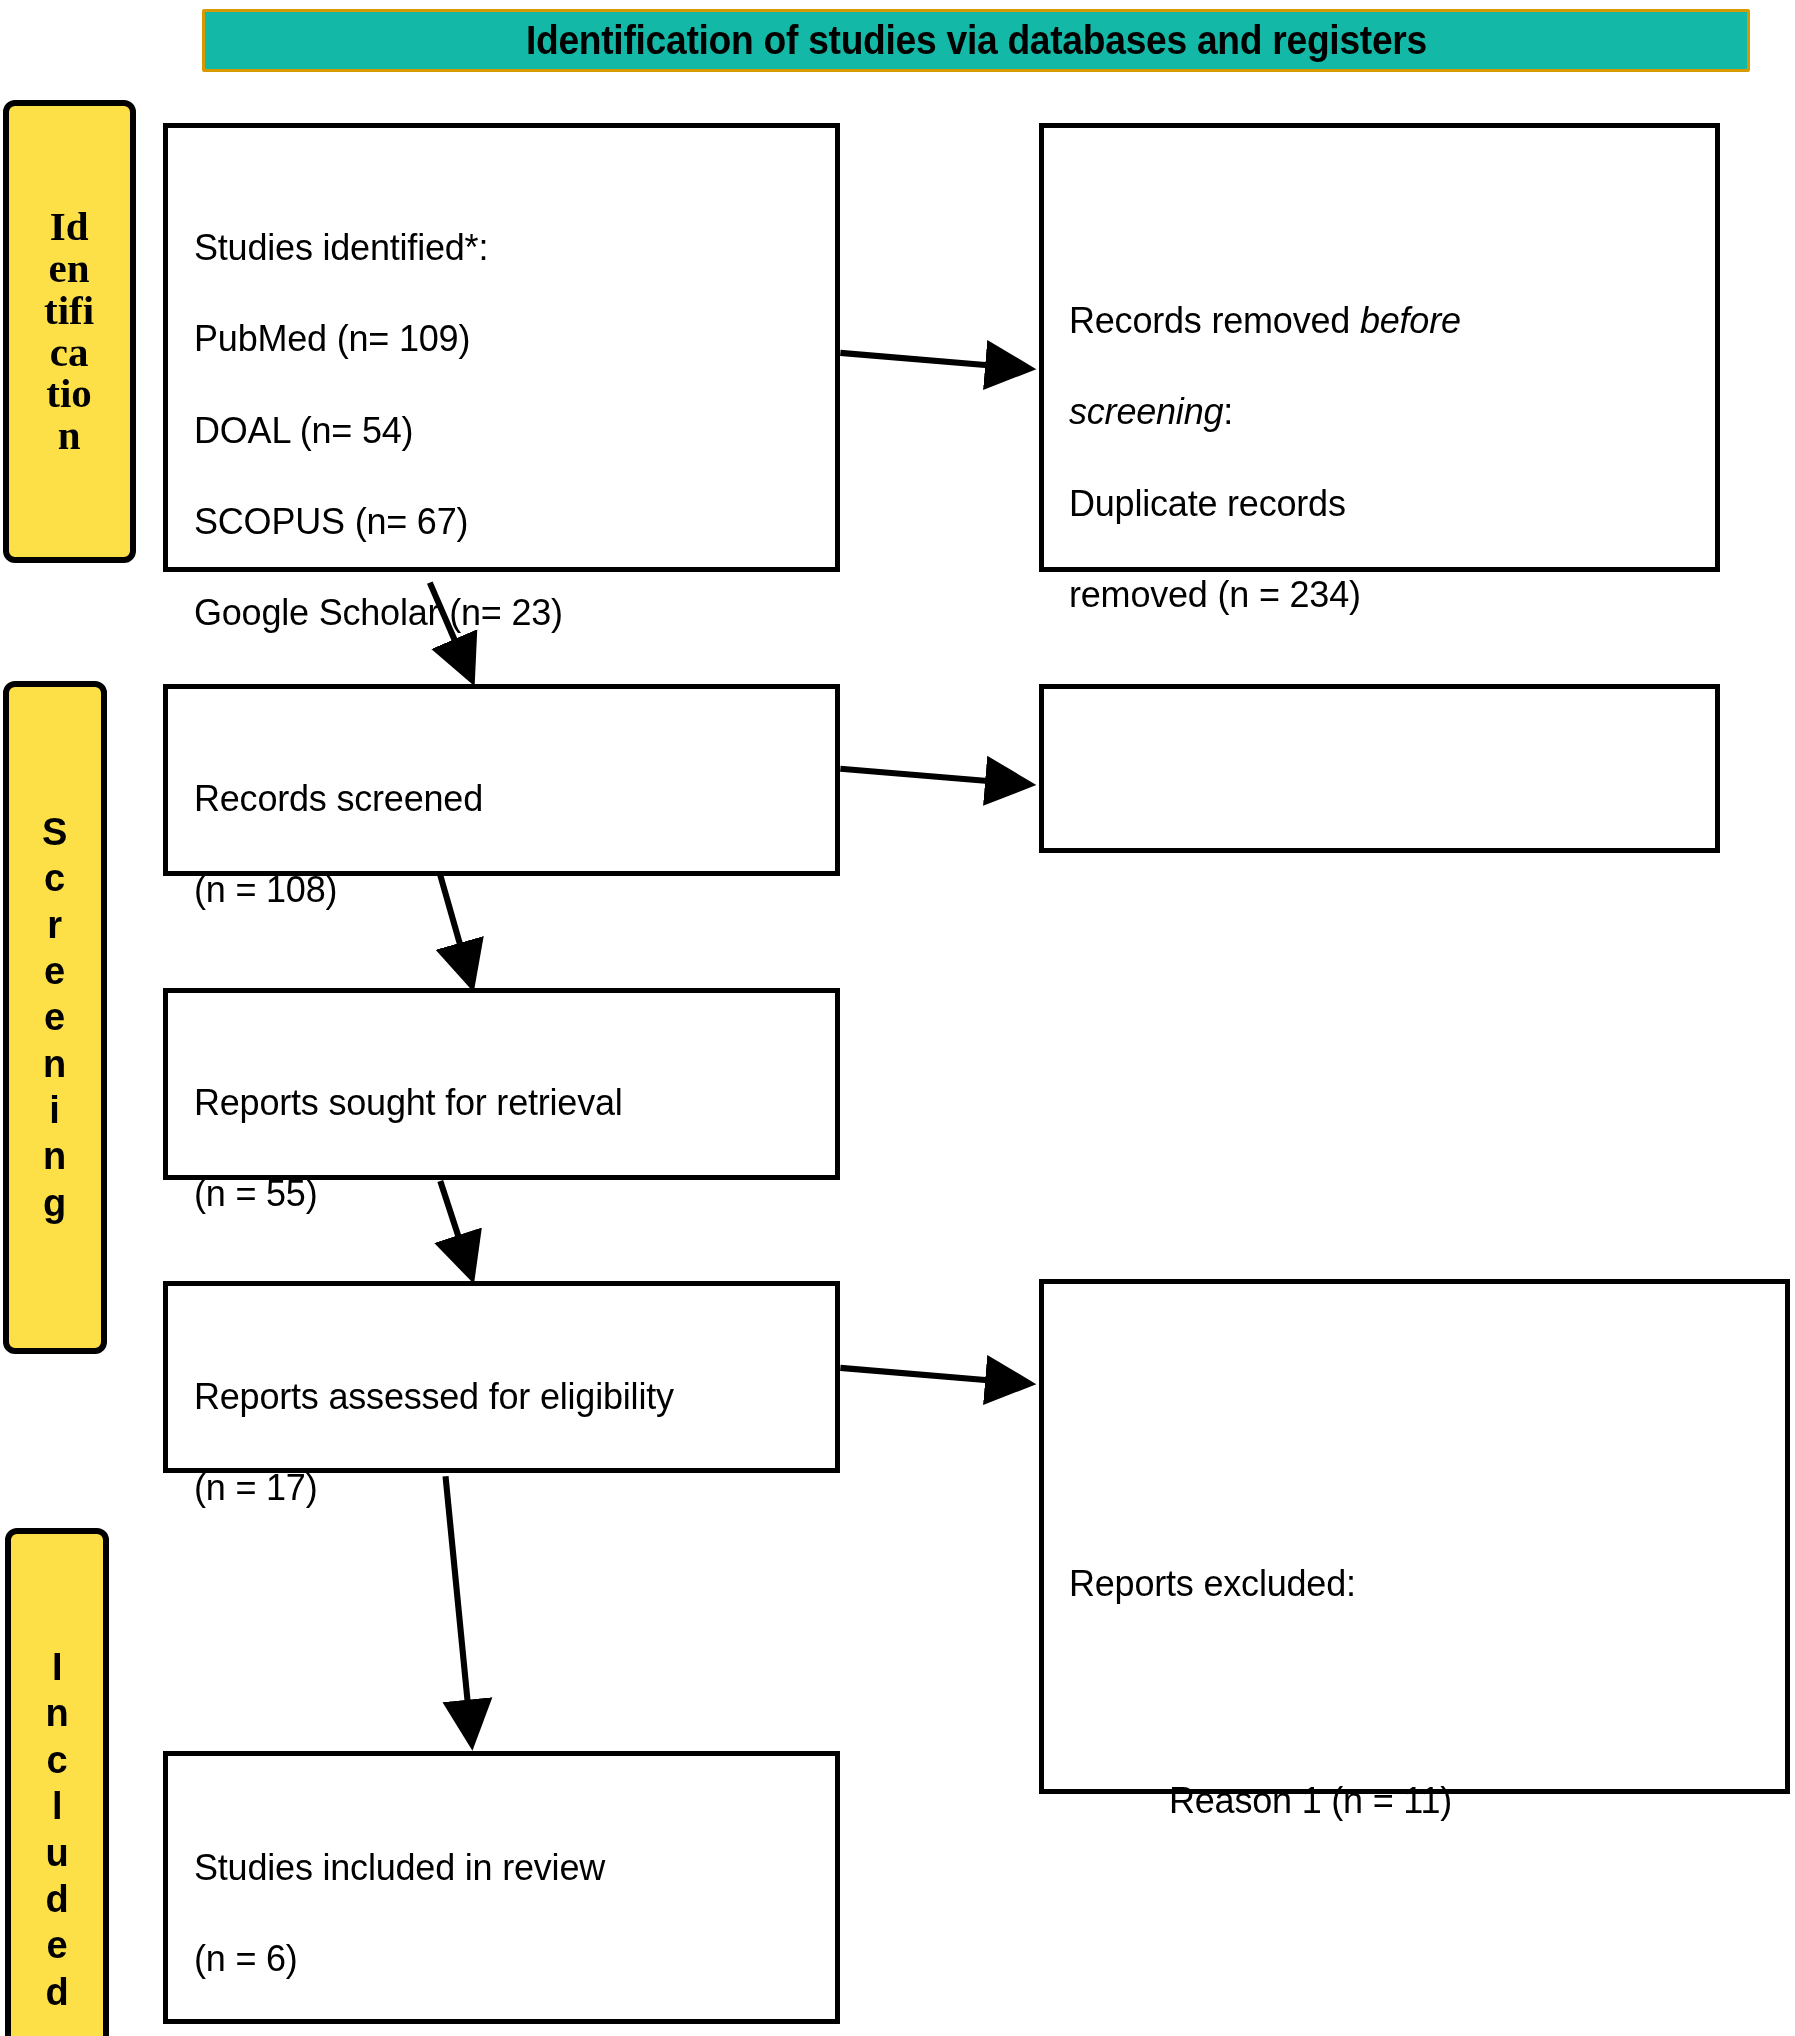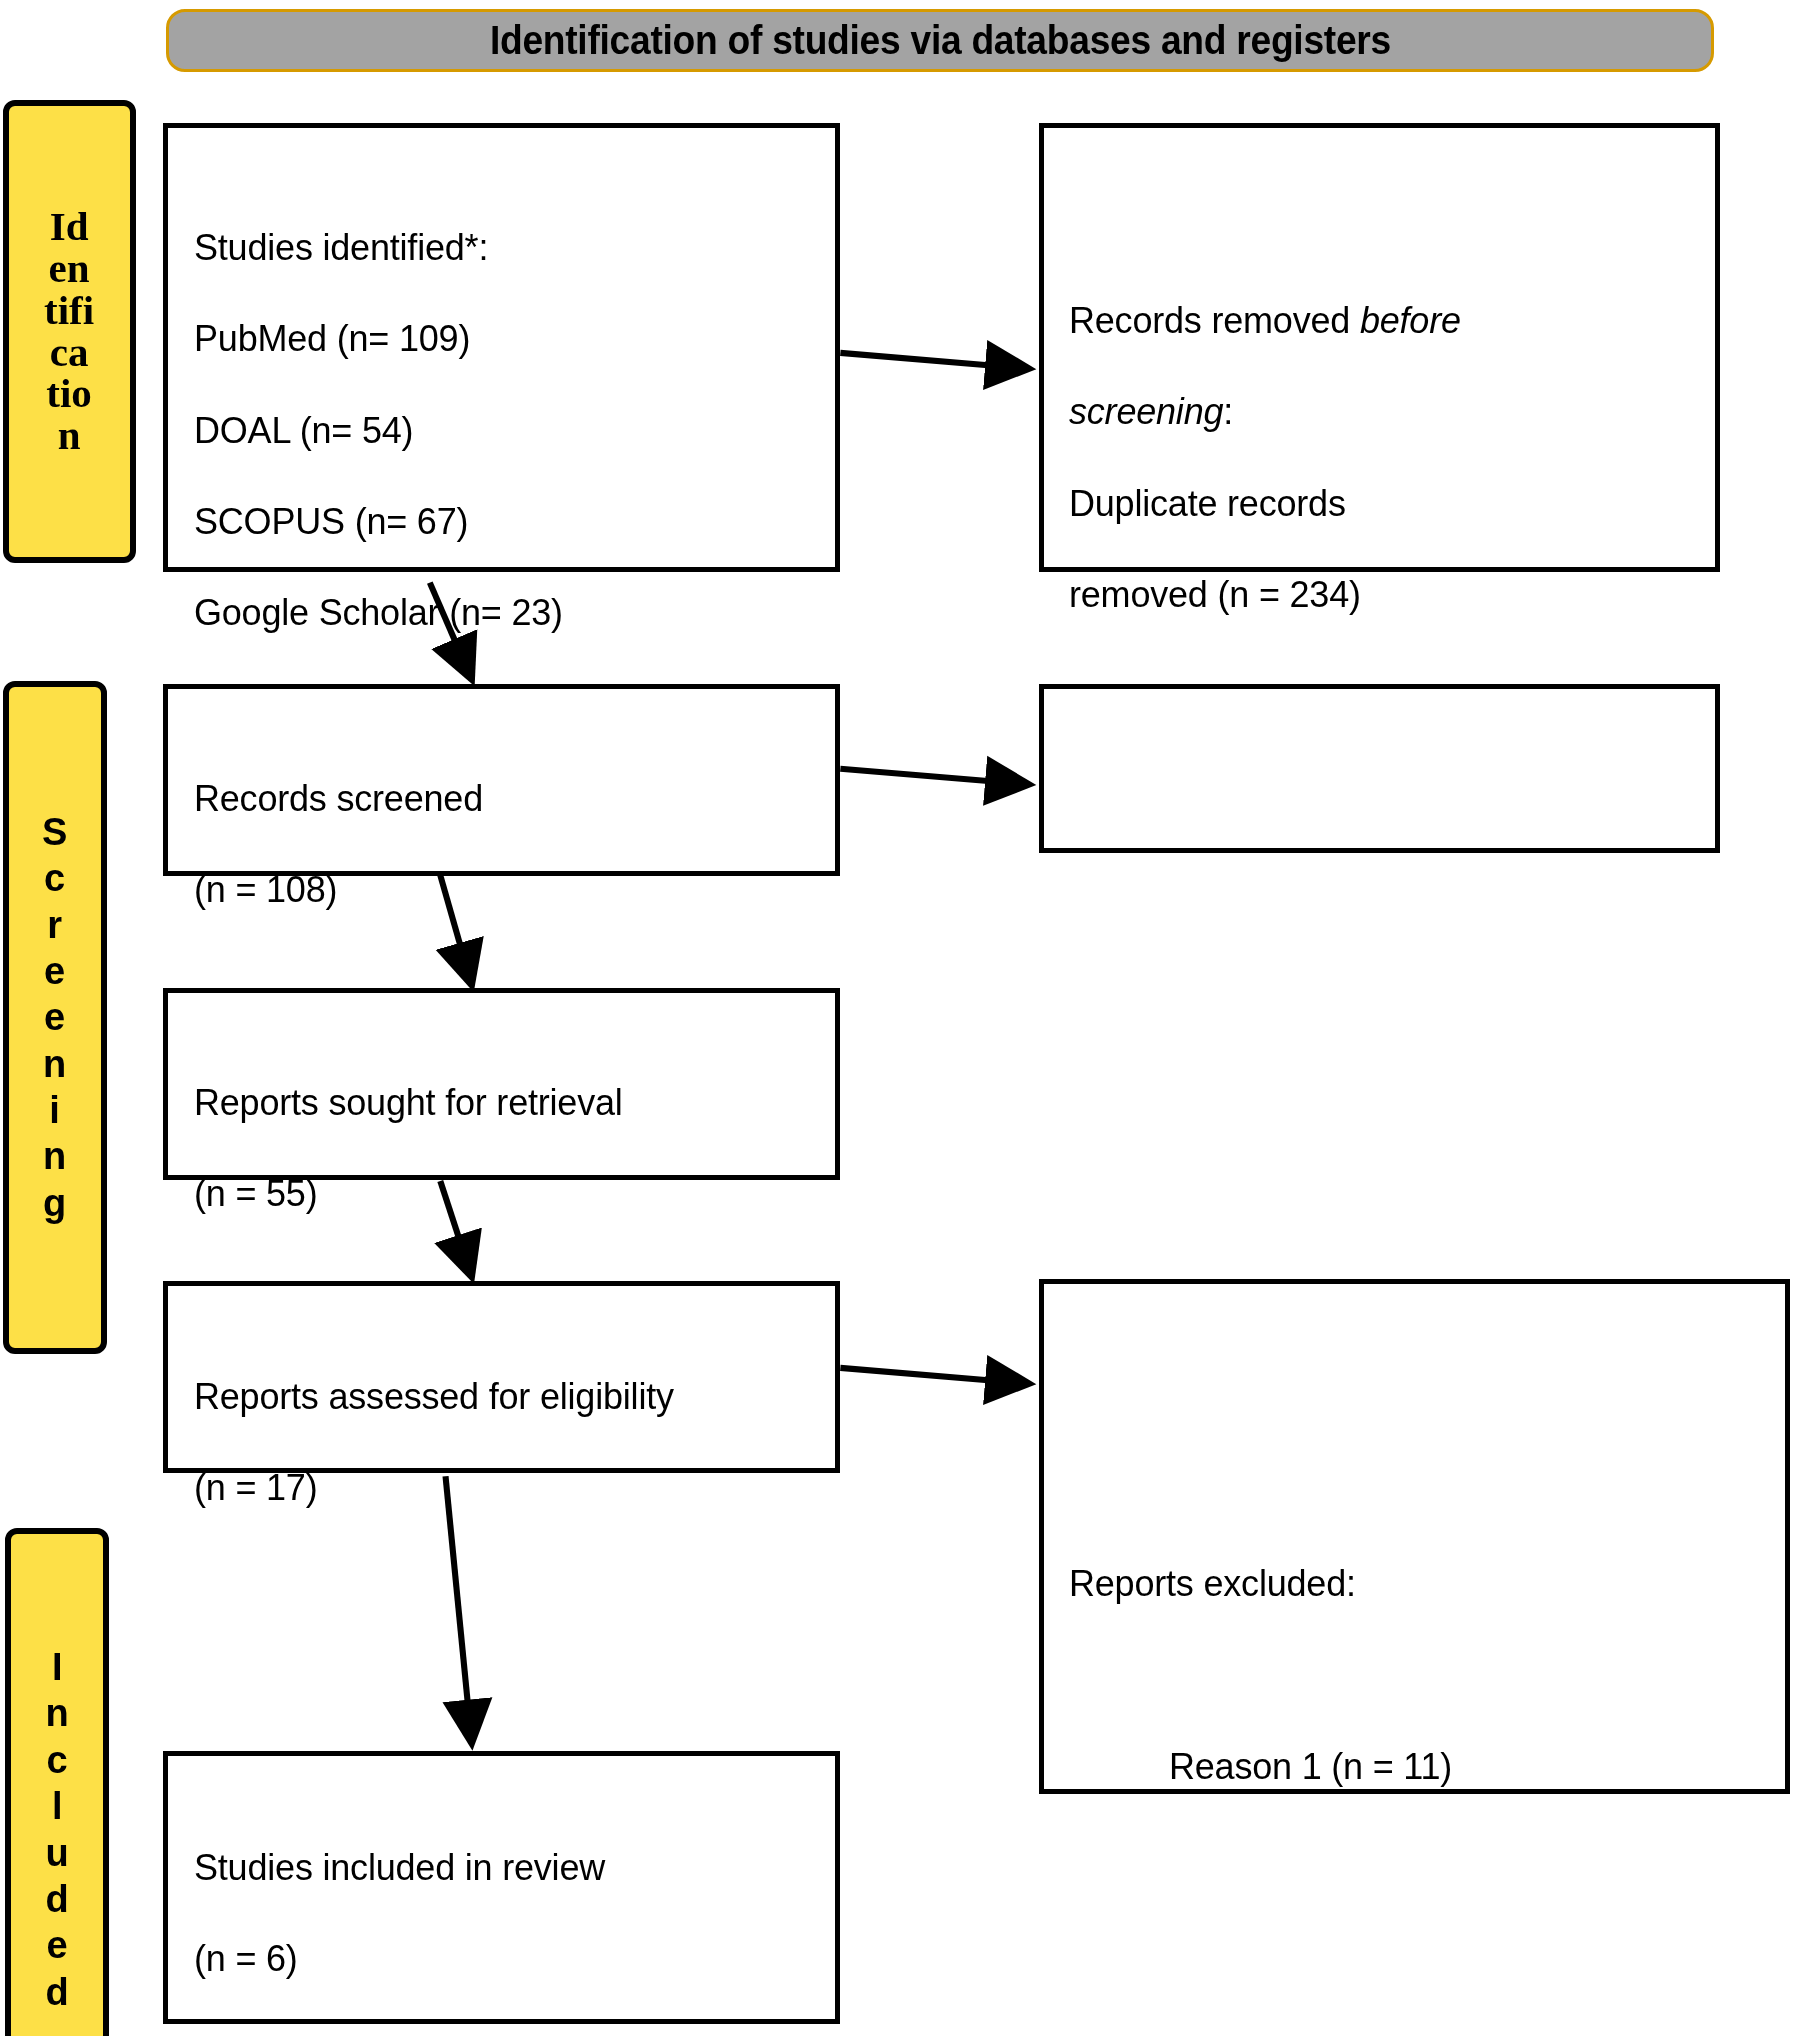--- a/index.html
+++ b/index.html
@@ -43,27 +43,28 @@
   }
   .phase-label.sans {
     font-family: "Liberation Sans", sans-serif;
     font-size: 38px;
     line-height: 1.22;
   }
 
   
   .header-banner {
     position: absolute;
-    background: #a3a3a3;
+    background: #14b8a6;
     border: 3.5px solid #D69A00;
-    border-radius: 19px;
+    border-radius: 2px;
     box-sizing: border-box;
     display: flex;
     align-items: center;
     justify-content: center;
+    margin-left: 36px;
   }
   .header-banner .title {
     font-family: "Liberation Sans", sans-serif;
     font-weight: bold;
     font-size: 40px;
     color: #000000;
     letter-spacing: -0.3px;
     text-align: center;
     transform: scaleX(0.93);
   }
@@ -197,21 +198,21 @@
   <div class="flow-box" style="left:163px; top:1281px; width:677px; height:192px;"></div>
   <div class="flow-text" style="left:194px; top:1328px; width:629px;">
     <div>Reports assessed for eligibility</div>
     <div>(n = 17)</div>
   </div>
 
   <div class="flow-box" style="left:1039px; top:1279px; width:751px; height:515px;"></div>
   <div class="flow-text" style="left:1069px; top:1515px; width:699px;">
     <div>Reports excluded:</div>
     <div>&nbsp;</div>
-    <div style="padding-left:100px;">Reason 1 (n = 11)</div>
+    <div style="padding-left:100px;margin-top:34px;">Reason 1 (n = 11)</div>
   </div>
 
   <div class="flow-box" style="left:163px; top:1751px; width:677px; height:273px;"></div>
   <div class="flow-text" style="left:194px; top:1799px; width:629px;">
     <div>Studies included in review</div>
     <div>(n = 6)</div>
   </div>
 
 </div>
 

